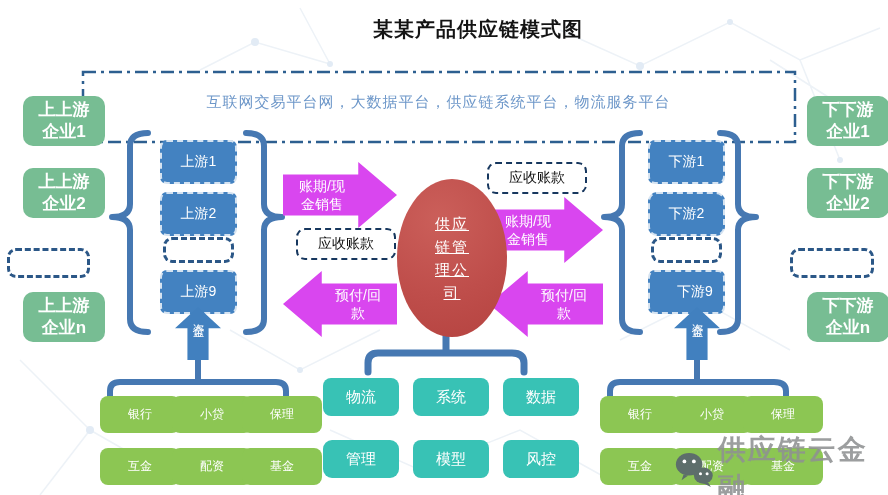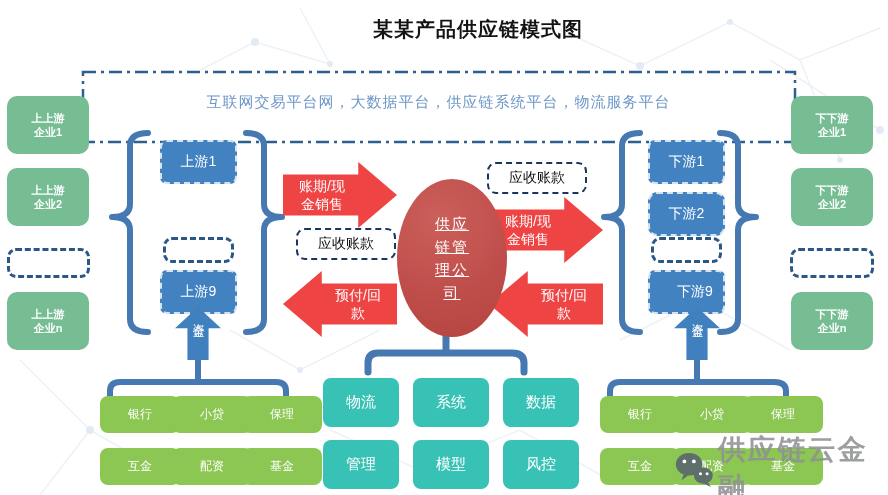--- a/index.html
+++ b/index.html
@@ -7,45 +7,45 @@
     position:relative;width:888px;height:495px;background:#ffffff;
     font-family:"Liberation Sans","DejaVu Sans",sans-serif;overflow:hidden;
   }
   .abs{position:absolute;box-sizing:border-box;}
   .box{display:flex;align-items:center;justify-content:center;text-align:center;
        color:#fff;white-space:pre-line;}
   .title{left:0;top:16px;width:888px;text-align:center;transform:translateX(34px);
          font-size:20px;font-weight:bold;color:#141414;letter-spacing:1px;}
   .banner{left:82px;top:93px;width:713px;text-align:center;font-size:15px;
           color:#6d97c9;letter-spacing:1px;}
-  .side-green{width:82px;height:58px;background:#77bd93;border-radius:10px;
-              font-size:11px;font-weight:bold;line-height:1.3;}
+  .side-green{width:82px;height:50px;background:#77bd93;border-radius:10px;
+              font-size:17px;font-weight:bold;line-height:1.3;margin-left:16px;}
   .blue-node{width:77px;height:44px;background:#4382c1;
              border:2px dashed rgba(255,255,255,.78);border-radius:7px;font-size:14px;}
   .dash-empty{background:#fff;border:3px dashed #2b5787;border-radius:9px;}
-  .h-arrow{background:#ef4444;color:#fff;font-size:14px;line-height:1.3;
+  .h-arrow{background:#d946ef;color:#fff;font-size:14px;line-height:1.3;
            display:flex;align-items:center;justify-content:center;
            white-space:pre-line;text-align:center;}
   .right-clip{clip-path:polygon(0 19%,66% 19%,66% 0,100% 50%,66% 100%,66% 81%,0 81%);
               padding-right:36px;}
   .left-clip{clip-path:polygon(100% 19%,34% 19%,34% 0,0 50%,34% 100%,34% 81%,100% 81%);
              padding-left:36px;}
   .recv{background:#fff;border:2px dashed #17375e;border-radius:9px;color:#111;
         font-size:14px;display:flex;align-items:center;justify-content:center;}
   .ellipse{width:110px;height:158px;border-radius:50%;
            background:radial-gradient(circle at 38% 25%, #cb5f5a 0%, #bf4e4b 55%, #b54340 100%);
            color:#fff;font-size:15px;line-height:1.55;display:flex;align-items:center;
            justify-content:center;text-align:center;white-space:pre-line;letter-spacing:2px;text-decoration:underline;}
   .up-arrow{background:#4180bf;
             clip-path:polygon(50% 0,100% 40%,73% 40%,73% 100%,27% 100%,27% 40%,0 40%);
             display:flex;align-items:flex-start;justify-content:center;}
   .up-arrow span{writing-mode:vertical-rl;text-orientation:upright;color:#fff;
                  font-size:12px;margin-top:7px;letter-spacing:2px;}
   .fin{width:80px;height:37px;background:#8cc653;border-radius:8px;font-size:12px;}
-  .cap{width:76px;height:49px;background:#38c2b5;border-radius:8px;font-size:15px;}
+  .cap{width:76px;height:38px;background:#38c2b5;border-radius:8px;font-size:15px;}
   .watermark-text{color:#8f9192;font-size:28px;font-weight:bold;opacity:.88;
                   letter-spacing:2px;}
 </style>
 </head>
 <body>
 
 <div class="canvas">
 
   <svg class="abs" style="left:0;top:0;" width="888" height="495" viewBox="0 0 888 495">
 
@@ -92,20 +92,21 @@
 
   <div class="abs box side-green" style="left:7px;top:96px;">上上游
 企业1</div>
   <div class="abs box side-green" style="left:7px;top:168px;">上上游
 企业2</div>
   <div class="abs dash-empty" style="left:7px;top:248px;width:83px;height:30px;"></div>
   <div class="abs box side-green" style="left:7px;top:292px;">上上游
 企业n</div>
 
   <div class="abs box blue-node" style="left:160px;top:140px;">上游1</div>
+  <div class="abs box blue-node" style="left:160px;top:192px;">上游2</div>
   <div class="abs dash-empty" style="left:163px;top:237px;width:71px;height:26px;"></div>
   <div class="abs box blue-node" style="left:160px;top:270px;">上游9</div>
 
   <div class="abs box blue-node" style="left:648px;top:140px;">下游1</div>
   <div class="abs box blue-node" style="left:648px;top:192px;border-radius:9px;">下游2</div>
   <div class="abs dash-empty" style="left:651px;top:237px;width:71px;height:26px;"></div>
   <div class="abs box blue-node" style="left:648px;top:270px;padding-left:17px;">下游9</div>
 
   <div class="abs box side-green" style="left:791px;top:96px;">下下游
 企业1</div>
@@ -142,21 +143,21 @@
   <div class="abs box fin" style="left:100px;top:396px;">银行</div>
   <div class="abs box fin" style="left:172px;top:396px;">小贷</div>
   <div class="abs box fin" style="left:242px;top:396px;">保理</div>
   <div class="abs box fin" style="left:100px;top:448px;">互金</div>
   <div class="abs box fin" style="left:172px;top:448px;">配资</div>
   <div class="abs box fin" style="left:242px;top:448px;">基金</div>
 
   <div class="abs box cap" style="left:323px;top:378px;">物流</div>
   <div class="abs box cap" style="left:413px;top:378px;">系统</div>
   <div class="abs box cap" style="left:503px;top:378px;">数据</div>
-  <div class="abs box cap" style="left:323px;top:440px;">管理</div>
+  <div class="abs box cap" style="left:323px;top:440px;border-radius:9px;">管理</div>
   <div class="abs box cap" style="left:503px;top:440px;">风控</div>
   <div class="abs box cap" style="left:413px;top:440px;">模型</div>
 
   <div class="abs box fin" style="left:600px;top:396px;">银行</div>
   <div class="abs box fin" style="left:672px;top:396px;">小贷</div>
   <div class="abs box fin" style="left:743px;top:396px;">保理</div>
   <div class="abs box fin" style="left:600px;top:448px;">互金</div>
   <div class="abs box fin" style="left:672px;top:448px;">配资</div>
   <div class="abs box fin" style="left:743px;top:448px;">基金</div>
 

